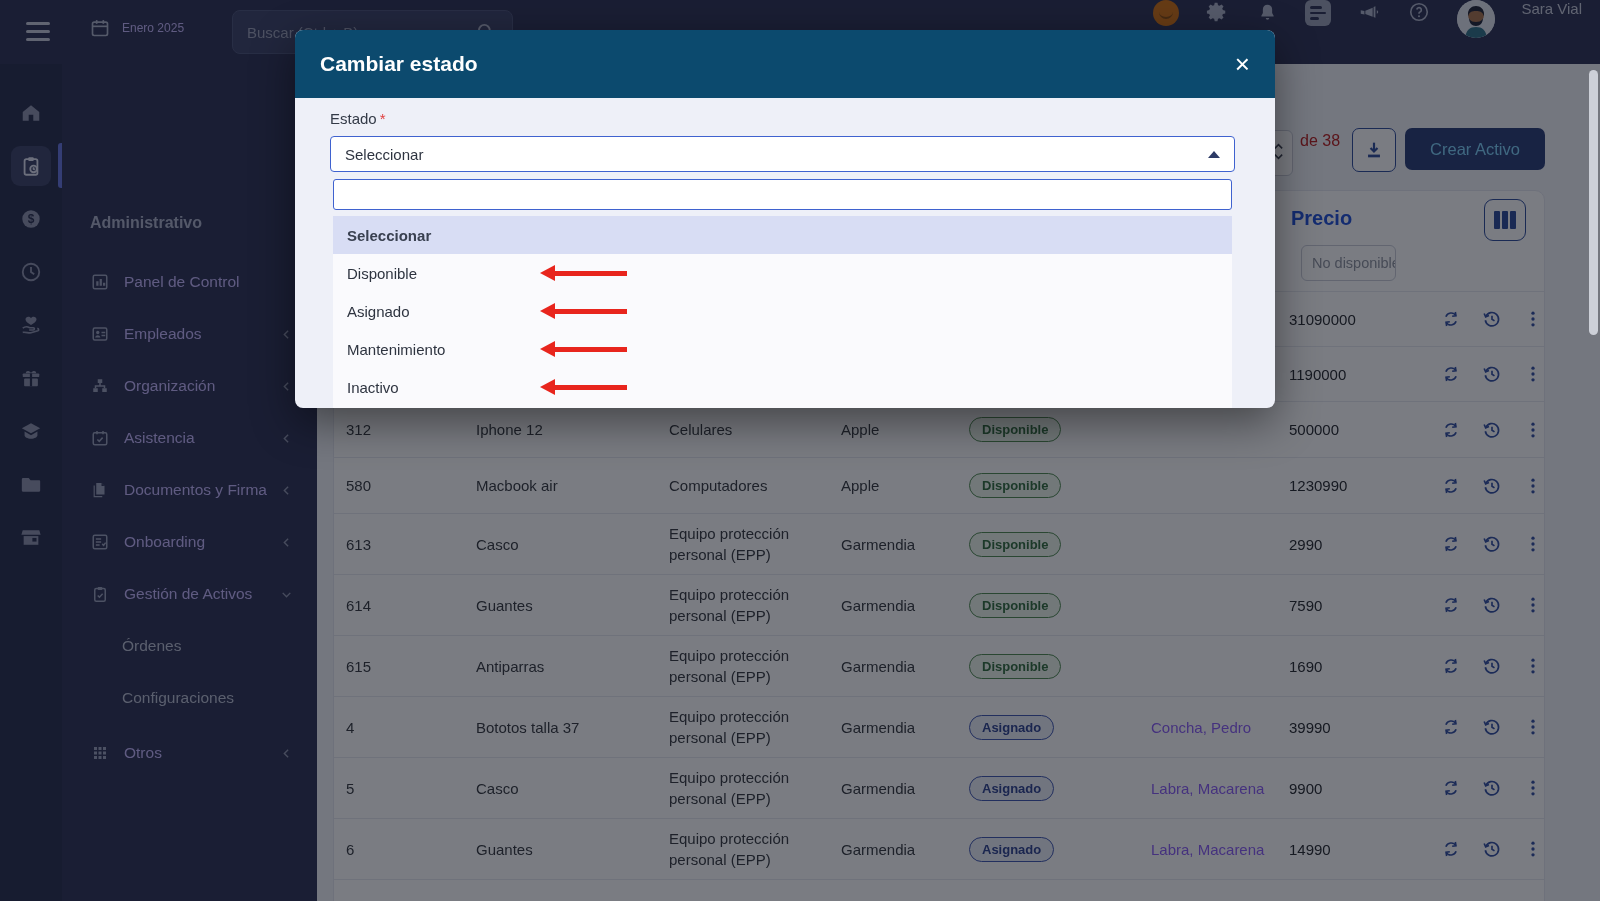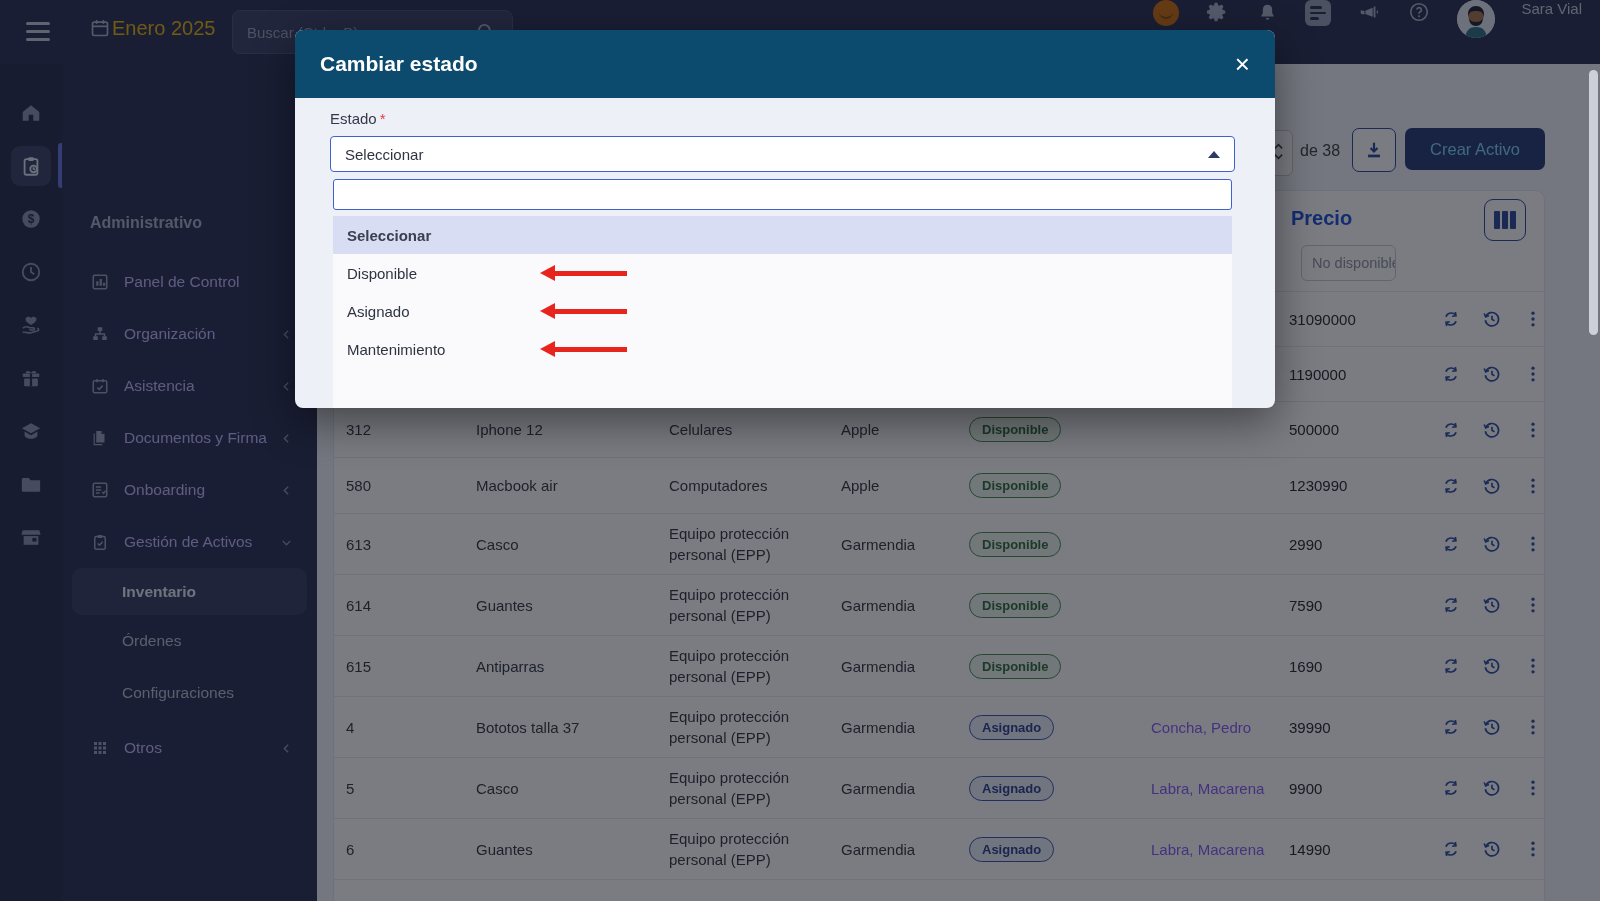--- a/index.html
+++ b/index.html
@@ -4,21 +4,21 @@
 <style>
   * { margin:0; padding:0; box-sizing:border-box; }
   html,body { width:1600px; height:901px; overflow:hidden; }
   body { font-family:"Liberation Sans", sans-serif; background:#f2f3f8; position:relative; }
   .app { position:absolute; inset:0; width:1600px; height:901px; overflow:hidden; }
 
   
   .topbar { position:absolute; left:0; top:0; width:1600px; height:64px; background:#2a3052; z-index:10; }
   .hamburger { position:absolute; left:26px; top:22px; width:24px; height:20px; cursor:pointer; }
   .hamburger span { display:block; width:24px; height:3px; background:#c6c9da; border-radius:2px; margin-bottom:5px; }
-  .tb-date { position:absolute; left:88px; top:16px; display:flex; align-items:center; color:#eab308; font-size:20px; }
+  .tb-date { position:absolute; left:88px; top:16px; display:flex; align-items:center; gap:10px; color:#c4b5fd; font-size:12px; }
   .tb-search { position:absolute; left:232px; top:10px; width:281px; height:44px; background:#3a4066; border:1px solid #4b5278; border-radius:8px; display:flex; align-items:center; padding:0 14px; }
   .tb-search input { flex:1; background:transparent; border:none; outline:none; color:#9ba0b8; font-size:15px; font-family:"Liberation Sans",sans-serif; }
   .tb-search input::placeholder { color:#9ba0b8; }
   .tb-right { position:absolute; right:18px; top:0; height:64px; display:flex; align-items:flex-start; gap:26px; }
   .tb-ic { width:24px; height:24px; display:flex; align-items:center; justify-content:center; color:#aeb3c9; }
   .mood { width:26px; height:26px; border-radius:50%; background:#d2700f; position:relative; }
   .mood::after{ content:""; position:absolute; left:6px; top:9px; width:14px; height:8px; border-bottom:2.5px solid #8a4a08; border-radius:0 0 8px 8px; }
   .changelog { width:26px; height:26px; background:#9aa0b5; border-radius:6px; display:flex; flex-direction:column; justify-content:center; gap:3px; padding:0 5px; }
   .changelog i { display:block; height:2.5px; background:#2a3052; border-radius:2px; }
   .changelog i:nth-child(1){ width:70%; } .changelog i:nth-child(2){ width:100%; } .changelog i:nth-child(3){ width:55%; }
@@ -42,21 +42,21 @@
   .nav-item .nicon { width:20px; height:20px; margin-right:14px; color:#9aa0bb; display:flex; align-items:center; justify-content:center; }
   .nav-item .chev { position:absolute; right:24px; color:#8e93ad; }
   .sub-item { height:52px; display:flex; align-items:center; padding-left:60px; color:#b9bed2; font-size:15.5px; cursor:pointer; }
   .sub-item.active { background:#353c63; border-radius:10px; margin:0 10px; padding-left:50px; height:47px; color:#e9ebf4; font-weight:700; }
   .sub-wrap { margin-bottom:3px; }
 
   
   .main { position:absolute; left:317px; top:64px; width:1283px; height:837px; background:#f2f3f8; z-index:5; }
   .stepper { position:absolute; left:916px; top:66px; width:60px; height:46px; background:#ffffff; border:1px solid #c9cdd8; border-radius:6px; }
   .stepper .carets { position:absolute; right:8px; top:12px; display:flex; flex-direction:column; gap:3px; color:#3a3f4e; }
-  .total-label { position:absolute; left:983px; top:78px; font-size:16px; color:#404040; }
+  .total-label { position:absolute; left:983px; top:68px; font-size:16px; color:#b91c1c; }
   .btn-download { position:absolute; left:1035px; top:64px; width:44px; height:44px; background:#fff; border:1.5px solid #2c4a9a; border-radius:7px; display:flex; align-items:center; justify-content:center; color:#2c4a9a; cursor:pointer; }
   .btn-create { position:absolute; left:1088px; top:64px; width:140px; height:42px; background:#273a74; color:#7dd3fc; border:none; border-radius:7px; font-size:16.5px; font-weight:500; font-family:"Liberation Sans",sans-serif; cursor:pointer; }
 
   .card { position:absolute; left:16px; top:126px; width:1212px; height:720px; background:#ffffff; border:1px solid #e5e7ef; border-radius:10px 10px 0 0; }
   .btn-columns { position:absolute; right:18px; top:8px; width:42px; height:42px; background:#fff; border:1.5px solid #2c4a9a; border-radius:9px; display:flex; align-items:center; justify-content:center; gap:2px; cursor:pointer; }
   .btn-columns b { width:6px; height:18px; background:#2c4a9a; border-radius:1px; }
   .price-header { position:absolute; left:957px; top:16px; font-size:20px; font-weight:700; color:#1d4ed8; }
   .price-filter { position:absolute; left:967px; top:54px; width:95px; height:36px; border:1px solid #c9cdd8; border-radius:6px; color:#8d929e; font-size:14.5px; line-height:34px; padding-left:10px; white-space:nowrap; overflow:hidden; background:#fff; }
 
   .tbody { position:absolute; left:0; top:100px; width:1210px; }
@@ -258,20 +258,37 @@
             <svg width="18" height="18" viewBox="0 0 24 24" fill="currentColor">
               <rect x="3" y="3" width="18" height="18" rx="2" fill="none" stroke="currentColor" stroke-width="2"></rect>
               <rect x="7" y="11" width="3" height="6"></rect>
               <rect x="11.5" y="8" width="3" height="9"></rect>
               <rect x="16" y="13" width="3" height="4"></rect>
             </svg>
           </span>
         <span>Panel de Control</span>
       </div>
 
+      <div class="nav-item">
+        <span class="nicon">
+            <svg width="18" height="18" viewBox="0 0 24 24" fill="currentColor">
+              <rect x="3" y="4" width="18" height="16" rx="2" fill="none" stroke="currentColor" stroke-width="2"></rect>
+              <circle cx="9" cy="10" r="2.2"></circle>
+              <path d="M5.5 16.5c.5-2 2-3 3.5-3s3 1 3.5 3z"></path>
+              <rect x="14" y="9" width="5" height="2"></rect>
+              <rect x="14" y="13" width="5" height="2"></rect>
+            </svg>
+          </span>
+        <span>Empleados</span>
+        <span class="chev">
+            <svg width="13" height="13" viewBox="0 0 24 24" fill="none" stroke="currentColor" stroke-width="2.6">
+              <polyline points="15 5 8 12 15 19"></polyline>
+            </svg>
+          </span>
+      </div>
 
       <div class="nav-item">
         <span class="nicon">
             <svg width="18" height="18" viewBox="0 0 24 24" fill="currentColor">
               <rect x="9" y="3" width="6" height="5"></rect>
               <rect x="3" y="15" width="6" height="5"></rect>
               <rect x="15" y="15" width="6" height="5"></rect>
               <path d="M12 8v4M6 15v-3h12v3" fill="none" stroke="currentColor" stroke-width="2"></path>
             </svg>
           </span>
@@ -344,23 +361,20 @@
           </span>
         <span>Gestión de Activos</span>
         <span class="chev">
             <svg width="13" height="13" viewBox="0 0 24 24" fill="none" stroke="currentColor" stroke-width="2.6">
               <polyline points="5 9 12 16 19 9"></polyline>
             </svg>
           </span>
       </div>
 
       <div class="sub-wrap">
-        <div class="sub-item active">
-          <span>Inventario</span>
-        </div>
         <div class="sub-item">
           <span>Órdenes</span>
         </div>
         <div class="sub-item">
           <span>Configuraciones</span>
         </div>
       </div>
 
       <div class="nav-item">
         <span class="nicon">
@@ -801,17 +815,24 @@
               <span class="arrow-shaft"></span>
             </span>
         </div>
         <div class="opt">
           <span>Mantenimiento</span>
           <span class="arrow">
               <span class="arrow-head"></span>
               <span class="arrow-shaft"></span>
             </span>
         </div>
+        <div class="opt">
+          <span>Inactivo</span>
+          <span class="arrow">
+              <span class="arrow-head"></span>
+              <span class="arrow-shaft"></span>
+            </span>
+        </div>
       </div>
     </div>
   </div>
 
 </div>
 
 </body></html>

